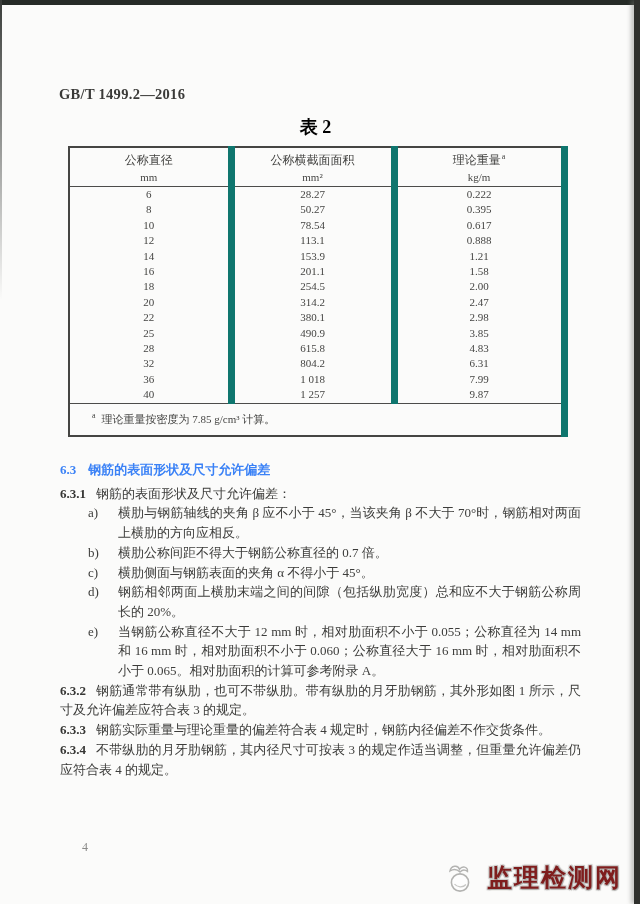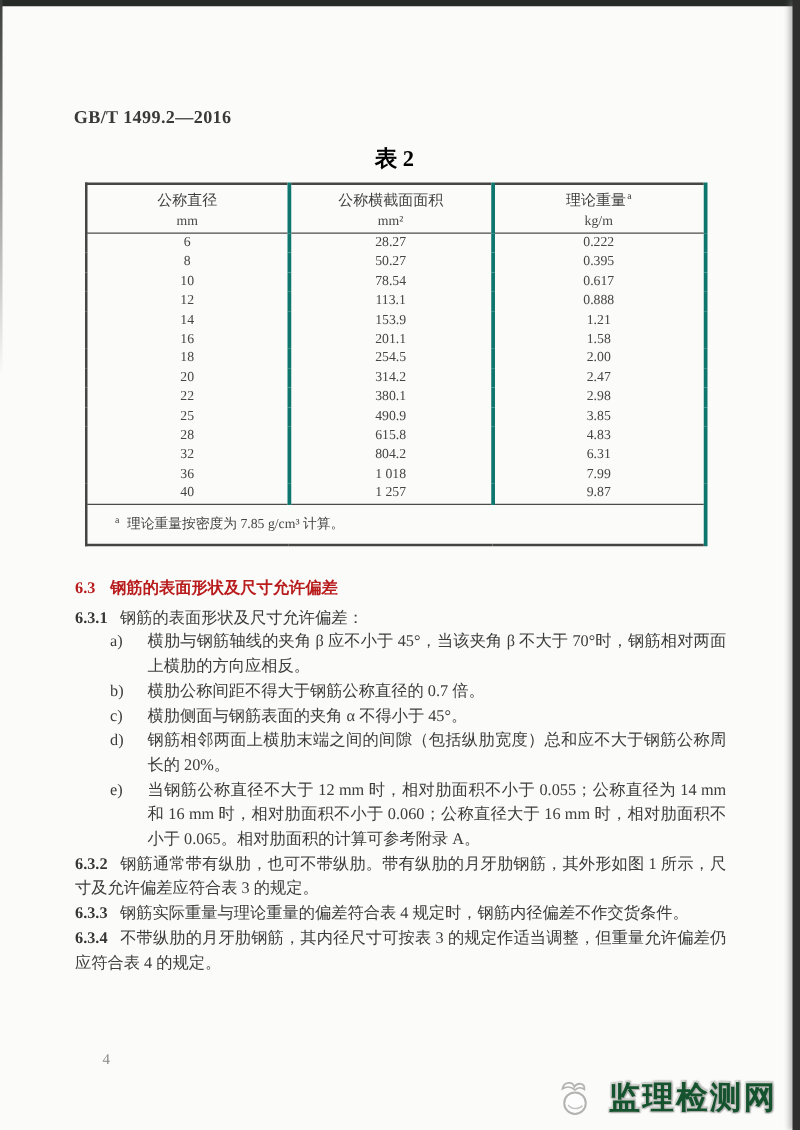--- a/index.html
+++ b/index.html
@@ -20,50 +20,50 @@
 
   table.spec{
     position:absolute;left:68px;top:146px;width:495px;
     border-collapse:collapse;table-layout:fixed;
     font-size:11px;color:#454543;
   }
   table.spec col.c1{width:162px;}
   table.spec col.c2{width:163px;}
   table.spec col.c3{width:170px;}
   table.spec{border:2px solid #454543;}
-  table.spec th,table.spec td{border-left:1px solid #4c4c4a;border-right:3px solid #0f766e;padding:0;}
+  table.spec th,table.spec td{border-left:1px solid #4c4c4a;border-right:7px solid #0f766e;padding:0;}
   table.spec thead th{
     border-bottom:1.2px solid #4c4c4a;font-weight:400;
     text-align:center;vertical-align:middle;height:38px;font-size:12px;color:#3f3f3d;
   }
   table.spec thead .unit{font-size:11px;margin-top:2px;color:#474745;}
   table.spec tbody td{text-align:center;height:15px;line-height:15.4px;font-size:11px;}
   table.spec tfoot td{
     border-top:1px solid #4c4c4a;text-align:left;
     padding:7px 6px 9px 22px;font-size:11px;color:#454543;
   }
   table.spec tfoot sup{font-size:8px;margin-right:6px;}
   table.spec thead sup{font-size:8px;vertical-align:super;margin-left:1px;}
 
   .content{position:absolute;left:60px;top:460px;width:521px;font-size:13px;line-height:19.7px;text-align:justify;color:#3c3c3a;}
   .content p{margin:0;}
-  .heading{font-weight:700;color:#b91c1c;margin-bottom:4px !important;}
+  .heading{font-weight:700;color:#3b82f6;margin-bottom:4px !important;}
   .heading .hnum{margin-right:12px;}
   .cnum{font-weight:700;margin-right:10px;color:#363634;}
   .list-item{position:relative;padding-left:58px;}
   .list-item .marker{position:absolute;left:28px;top:0;}
 
   .page-num{position:absolute;left:82px;top:840px;font-size:12px;color:#8a8a88;}
 
   .watermark{
     position:absolute;right:18px;bottom:10px;display:flex;align-items:center;gap:6px;
     font-family:"Liberation Sans","DejaVu Sans",sans-serif;
   }
   .watermark .wm-text{
-    font-size:25px;font-weight:700;letter-spacing:2px;color:#14532d;
+    font-size:25px;font-weight:700;letter-spacing:2px;color:#7f1d1d;
     text-shadow:1px 1px 1px #a8a8a6,-1px -1px 1px #d2d2d0,1px -1px 1px #bcbcba,-1px 1px 1px #bcbcba;
   }
   .watermark svg{display:block;}
 </style>
 </head>
 <body>
 
 <div>
   <div class="edge-top"></div>
   <div class="edge-left"></div>

